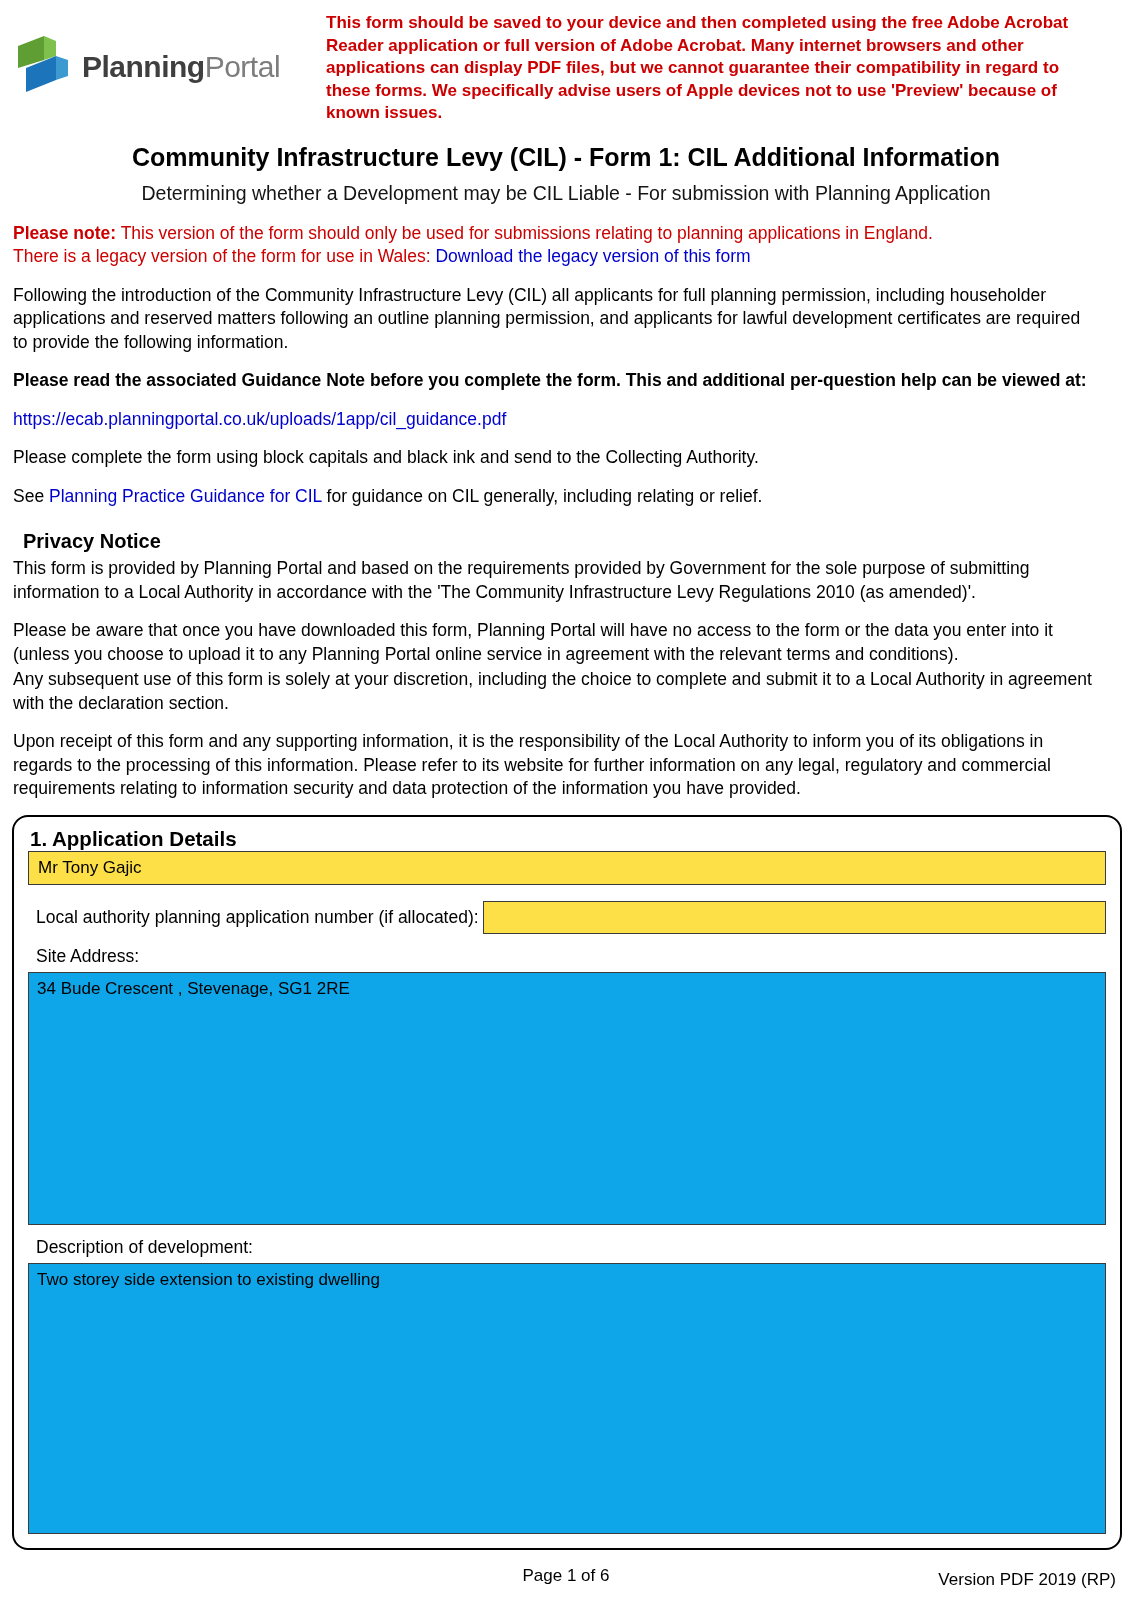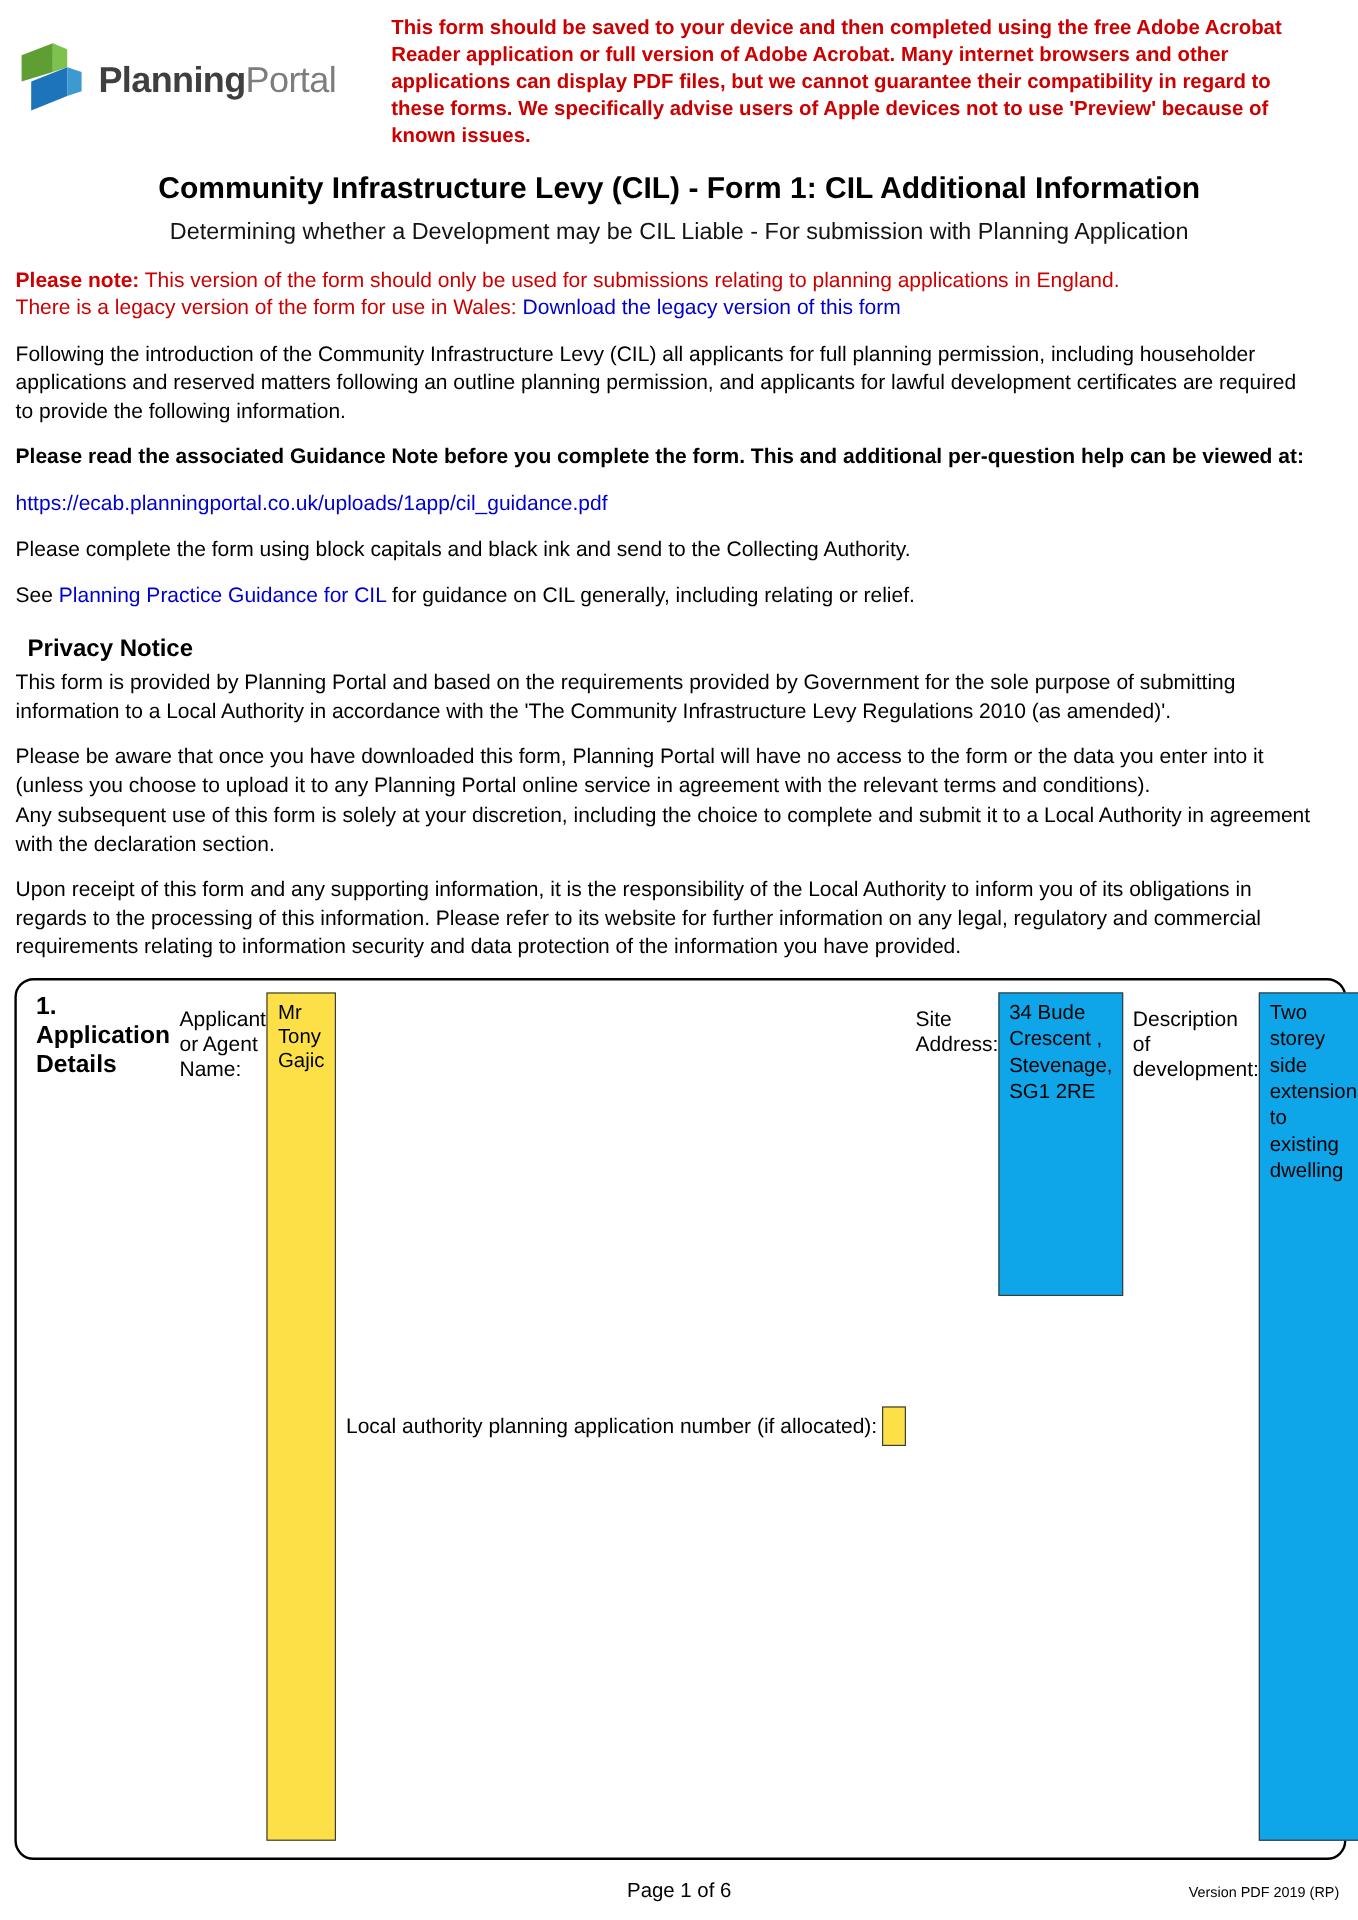--- a/index.html
+++ b/index.html
@@ -30,42 +30,42 @@
   .para { font-size:17.5px; line-height:23.5px; margin:15px 40px 0 13px; }
   .para.tight { margin-top:2px; }
   .bold { font-weight:bold; }
   .privacy-h { font-size:20px; font-weight:bold; margin:22px 40px 0 23px; }
 
   
   .section {
     flex:1; margin:14px 10px 0 12px;
     border:2.5px solid #000; border-radius:16px;
     padding:10px 14px 14px 14px;
-    display:flex; flex-direction:row; min-height:0;
+    display:flex; flex-direction:column; min-height:0;
   }
   .sec-h { font-size:20.5px; font-weight:bold; padding-left:2px; }
   .lbl { font-size:17.5px; margin:12px 0 5px 8px; }
   .field {
     border:1.5px solid #3c3c3c; background:#fde047;
     min-height:33px; font-size:17px; padding:6px 9px;
   }
   .row { display:flex; align-items:center; margin-top:16px; }
   .row .lbl { margin:0 4px 0 8px; white-space:nowrap; }
   .row .field { flex:1; }
   .bigbox {
     border:1.5px solid #3c3c3c; background:#0ea5e9;
     font-size:17px; padding:5px 8px; line-height:22px;
   }
   .site-box { height:253px; }
   .desc-box { flex:1; min-height:0; }
 
   
   .footer { position:relative; height:42px; margin-top:8px; }
   .footer .page-num { text-align:center; font-size:17px; padding-top:8px; }
-  .footer .version { position:absolute; right:16px; top:12px; font-size:12px; color:#000; }
+  .footer .version { position:absolute; right:16px; top:12px; font-size:17px; color:#000; }
 </style>
 </head>
 <body>
 
 <div class="page">
 
   <div class="header">
     <div class="logo">
       <span>
         <svg width="58" height="62" viewBox="0 0 58 62">
@@ -102,21 +102,20 @@
 
   <div class="privacy-h">Privacy Notice</div>
   <div class="para tight" style="margin-top:4px;">This form is provided by Planning Portal and based on the requirements provided by Government for the sole purpose of submitting information to a Local Authority in accordance with the 'The Community Infrastructure Levy Regulations 2010 (as amended)'.</div>
   <div class="para">Please be aware that once you have downloaded this form, Planning Portal will have no access to the form or the data you enter into it (unless you choose to upload it to any Planning Portal online service in agreement with the relevant terms and conditions).</div>
   <div class="para tight">Any subsequent use of this form is solely at your discretion, including the choice to complete and submit it to a Local Authority in agreement with the declaration section.</div>
   <div class="para">Upon receipt of this form and any supporting information, it is the responsibility of the Local Authority to inform you of its obligations in regards to the processing of this information. Please refer to its website for further information on any legal, regulatory and commercial requirements relating to information security and data protection of the information you have provided.</div>
 
   <div class="section">
     <div class="sec-h">1. Application Details</div>
 
-    <div class="lbl">Applicant or Agent Name:</div>
     <div class="field">Mr Tony Gajic</div>
 
 
     <div class="row">
       <div class="lbl">Local authority planning application number (if allocated):</div>
       <div class="field"></div>
     </div>
 
     <div class="lbl">Site Address:</div>
     <div class="bigbox site-box">34 Bude Crescent , Stevenage, SG1 2RE</div>

